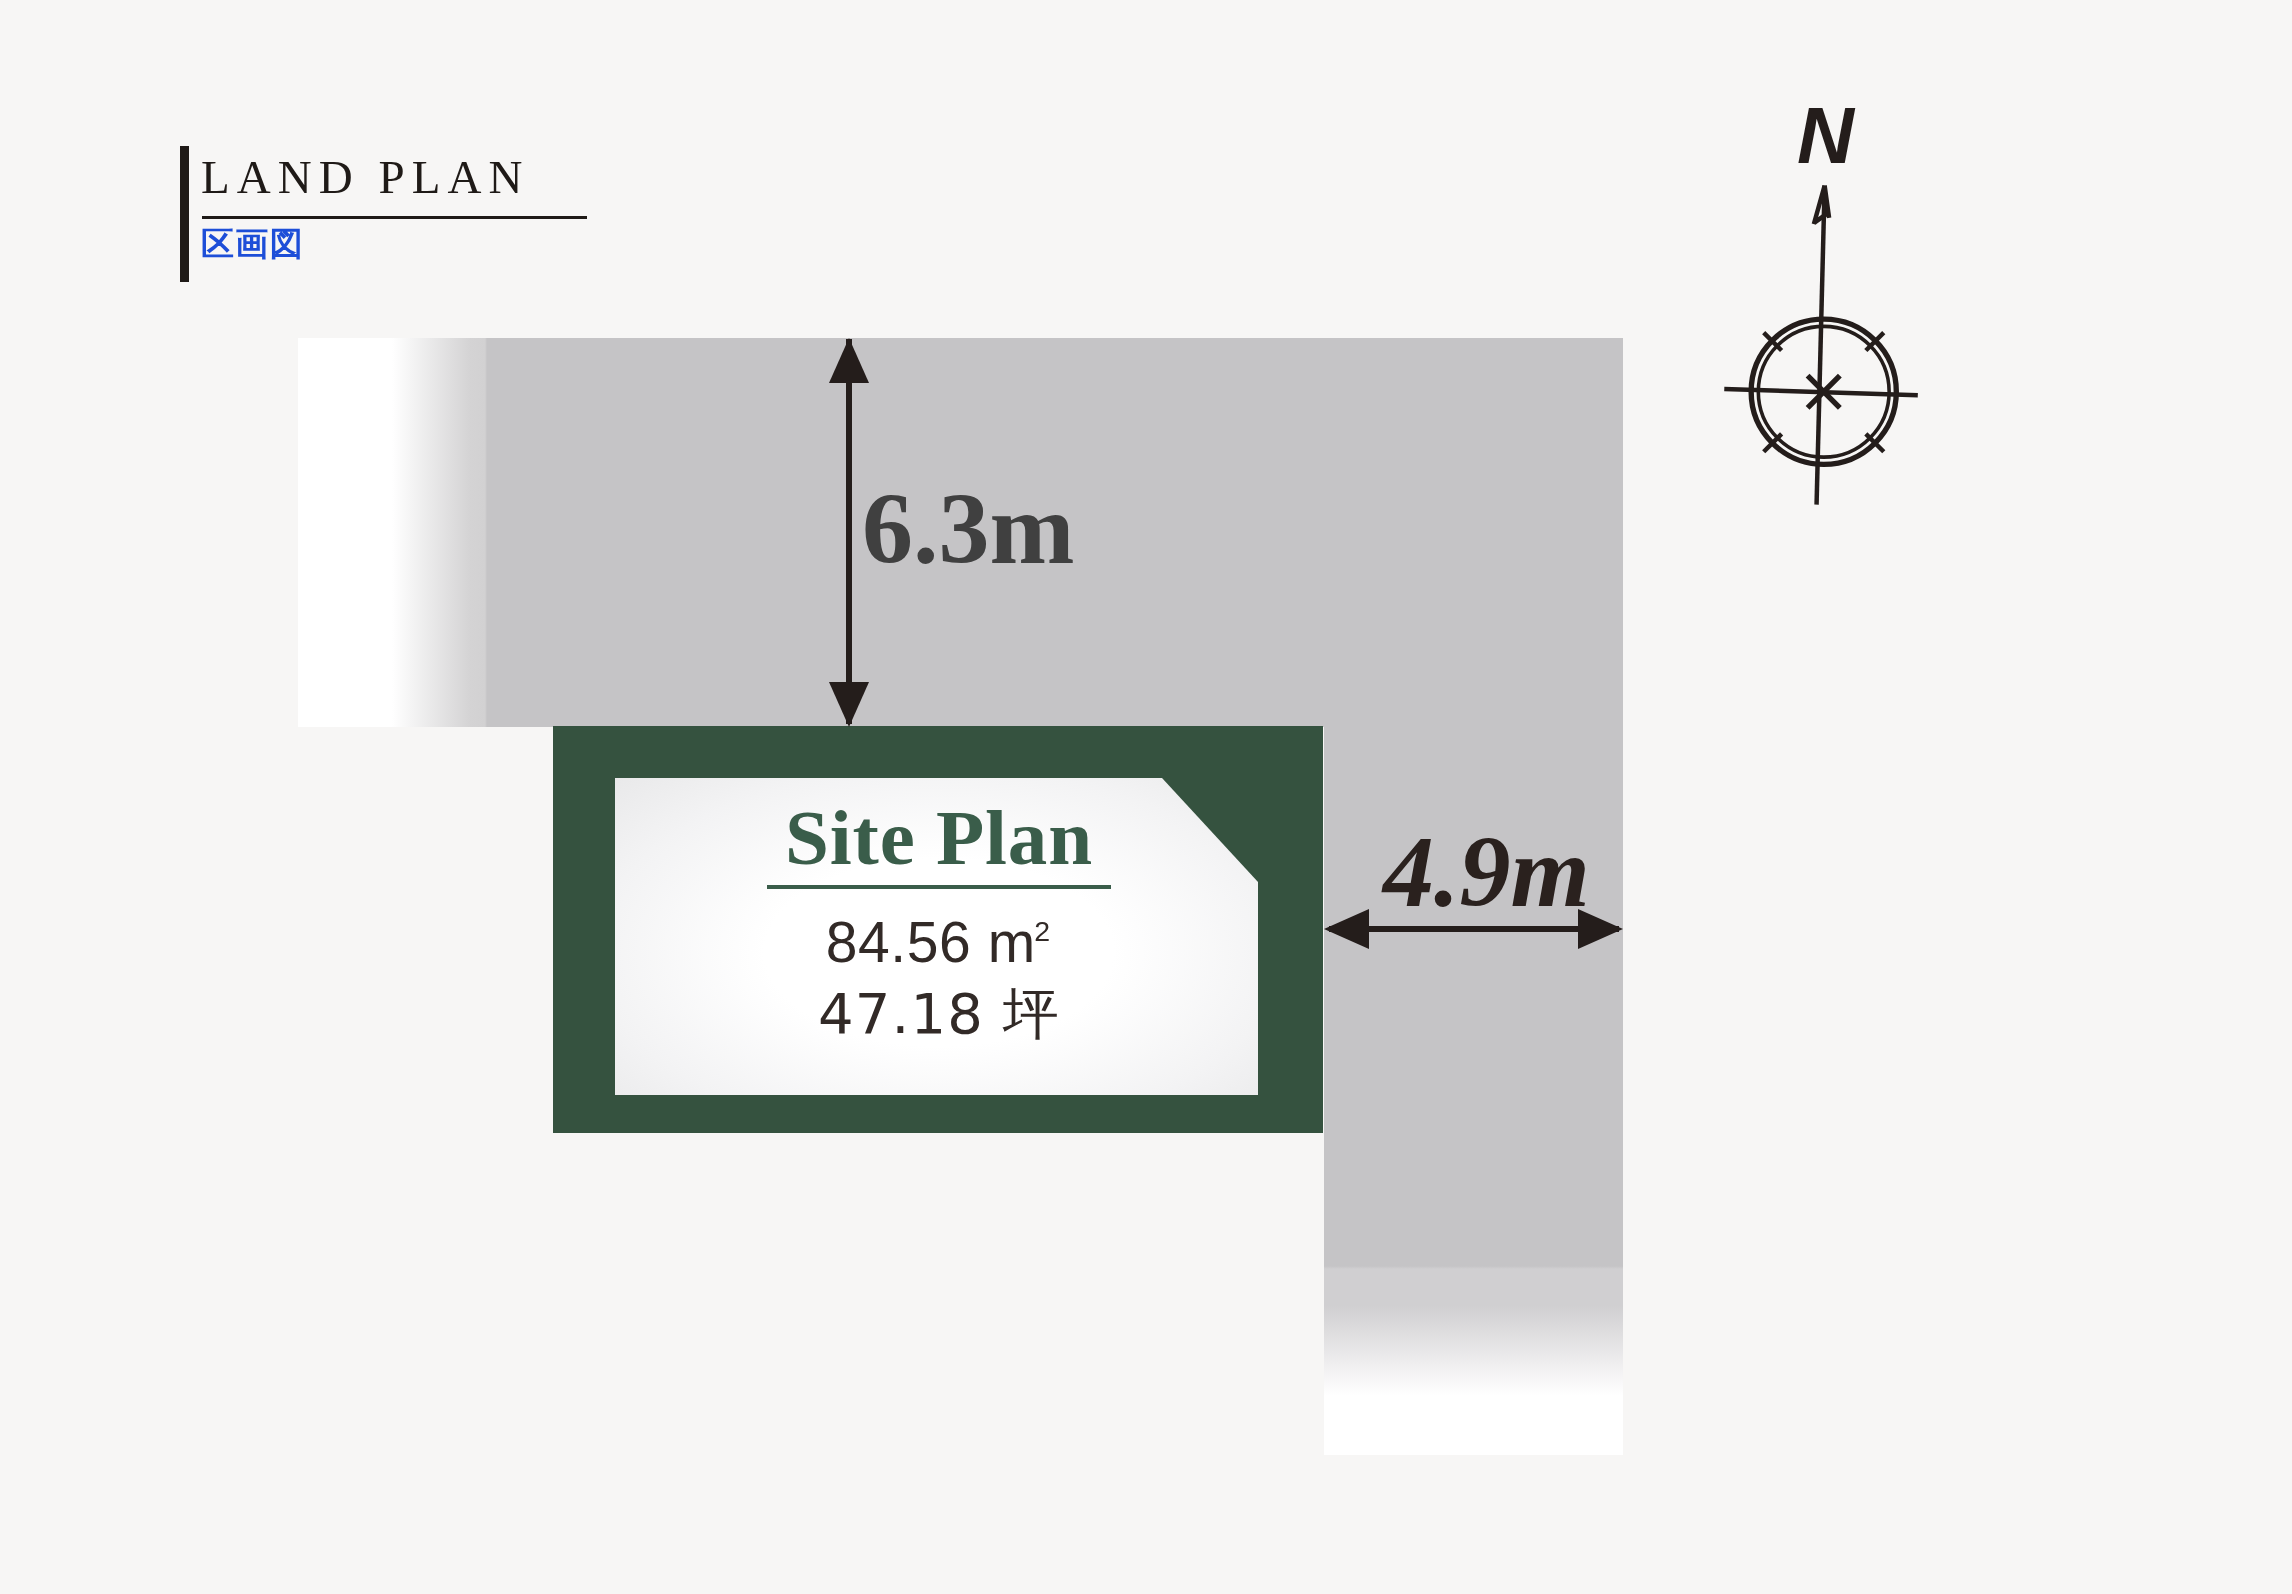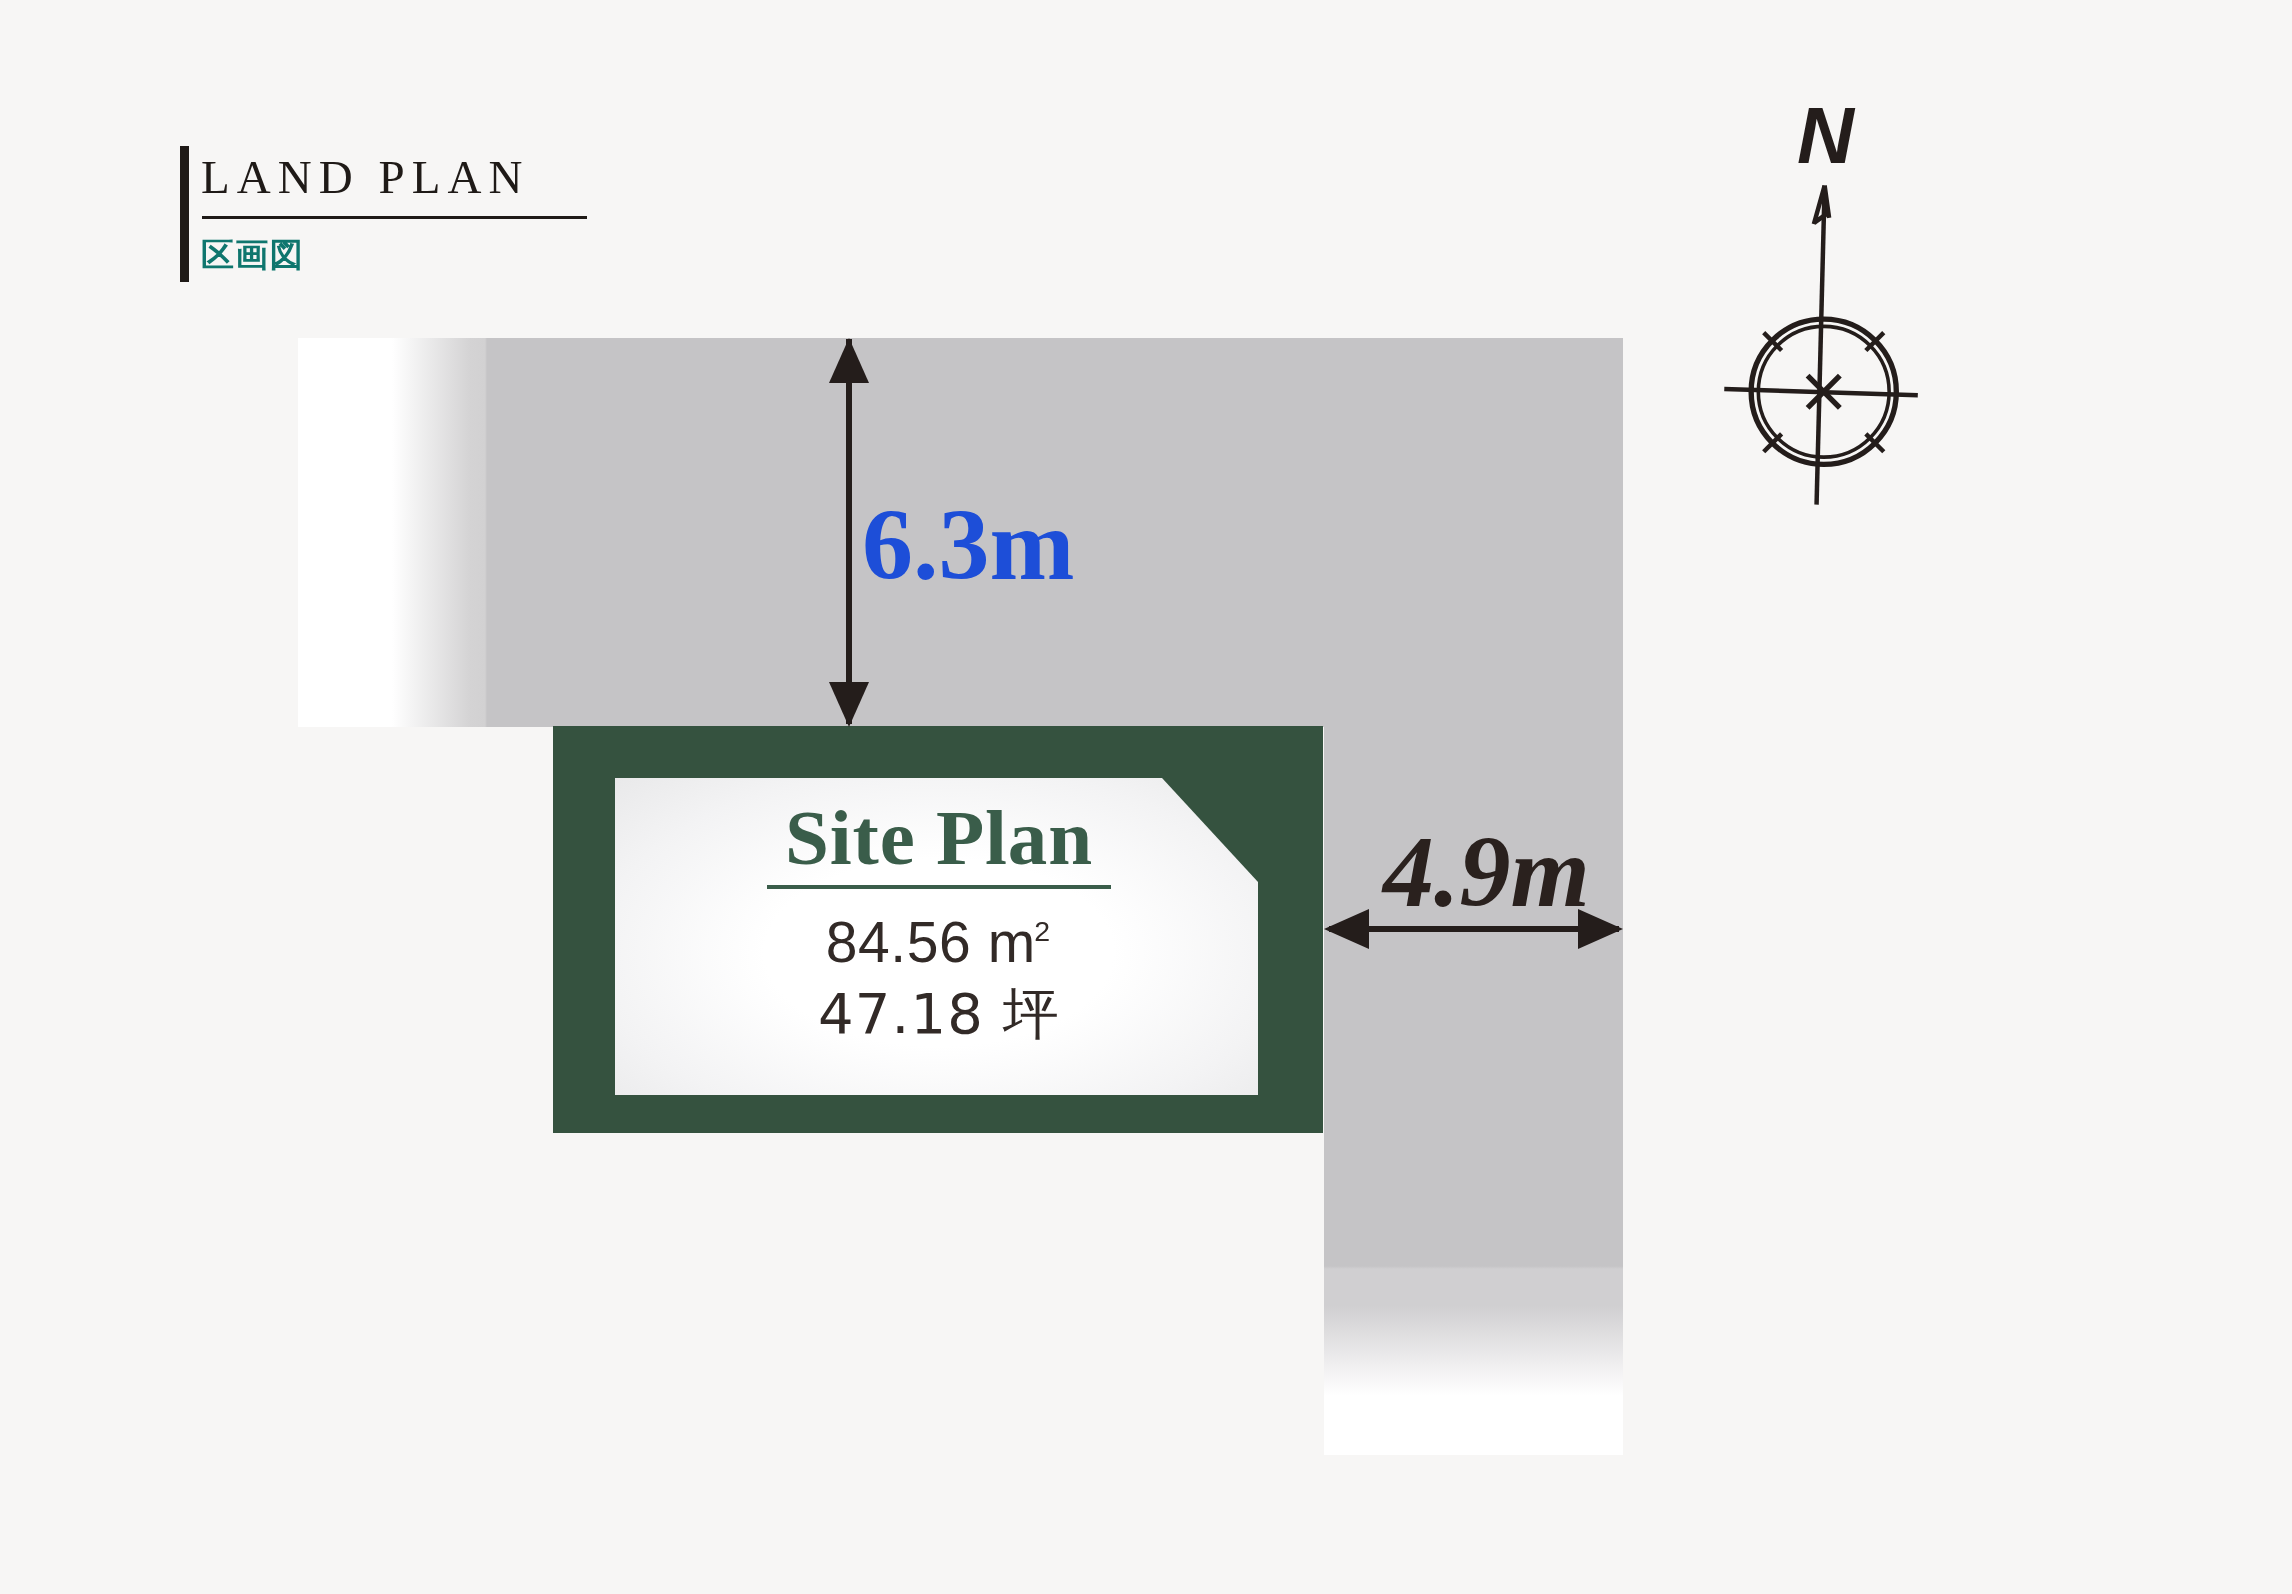--- a/index.html
+++ b/index.html
@@ -21,24 +21,24 @@
     position:absolute;left:201px;top:154px;
     font-family:"Liberation Serif", serif;
     font-size:47px;line-height:1;letter-spacing:0.15em;
     color:#1f1a17;white-space:nowrap;
   }
   .title-underline{
     position:absolute;left:202px;top:216px;width:385px;height:2.7px;
     background:#1f1a17;
   }
   .title-sub{
-    position:absolute;left:201px;top:238px;
+    position:absolute;left:201px;top:227px;
     font-family:"DejaVu Sans", sans-serif;
     font-size:33px;line-height:1;letter-spacing:0.04em;
-    color:#0f766e;font-weight:bold;white-space:nowrap;
+    color:#1d4ed8;font-weight:bold;white-space:nowrap;
   }
 
   
   .road-top{
     position:absolute;left:298px;top:338px;width:1325px;height:389px;
     background:linear-gradient(90deg,
       #ffffff 0px, #ffffff 94px,
       #d4d3d4 172px, #d2d1d2 187px,
       #c5c4c6 189px, #c5c4c6 100%);
   }
@@ -97,23 +97,23 @@
     left:829px;top:338px;
     border-left:20.6px solid transparent;border-right:20.6px solid transparent;
     border-bottom:45px solid #241d1b;
   }
   .arrow-down{
     left:829px;top:682px;
     border-left:20.6px solid transparent;border-right:20.6px solid transparent;
     border-top:45px solid #241d1b;
   }
   .dim-label-v{
-    position:absolute;left:862px;top:494px;
+    position:absolute;left:862px;top:478px;
     font-family:"Liberation Serif", serif;font-weight:bold;
-    font-size:102px;line-height:1;color:#1d4ed8;white-space:nowrap;
+    font-size:102px;line-height:1;color:#404040;white-space:nowrap;
   }
   .dim-line-h{
     position:absolute;left:1329px;top:926px;width:290px;height:6.3px;
     background:#241d1b;
   }
   .arrow-left{
     left:1324px;top:909px;
     border-top:20.6px solid transparent;border-bottom:20.6px solid transparent;
     border-right:45px solid #241d1b;
   }

